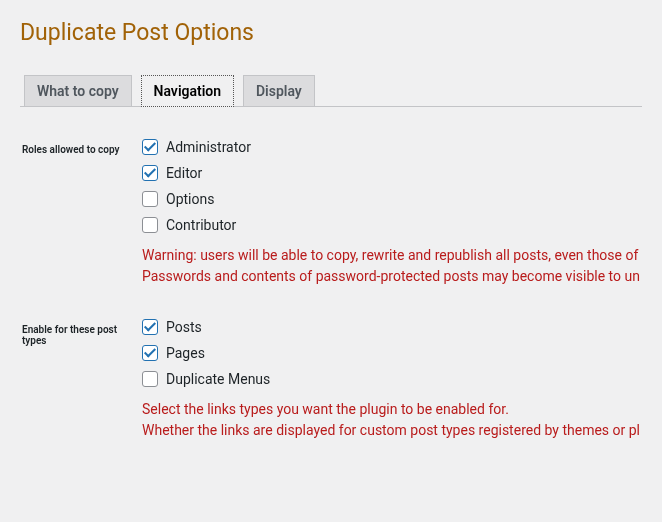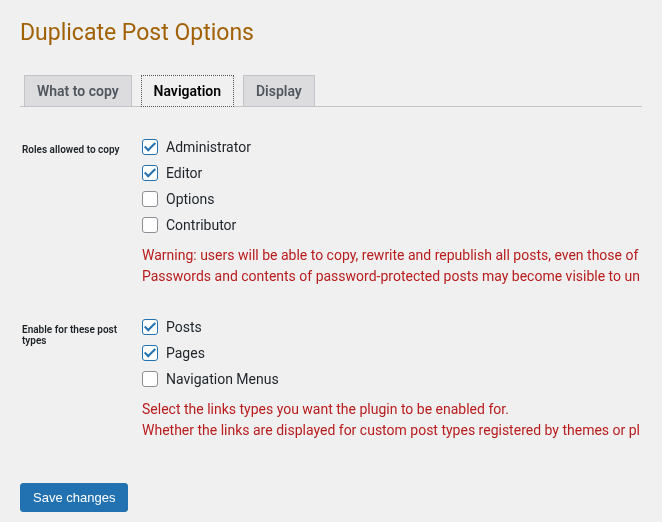--- a/index.html
+++ b/index.html
@@ -172,25 +172,24 @@
         <div class="checkbox-row">
           <input type="checkbox" checked="" style="">
           <label>Posts</label>
         </div>
         <div class="checkbox-row">
           <input type="checkbox" checked="" style="">
           <label>Pages</label>
         </div>
         <div class="checkbox-row">
           <input type="checkbox" style="">
-          <label>Navigation Menus</label>
+          <label>Duplicate Menus</label>
         </div>
         <p class="description">
           <span>Select the links types you want the plugin to be enabled for.</span><br>
           <span>Whether the links are displayed for custom post types registered by themes or pl</span>
         </p>
       </td>
     </tr>
   </tbody>
     </table>
 
-  <button class="button-primary">Save changes</button>
 </div>
 
 </body></html>

